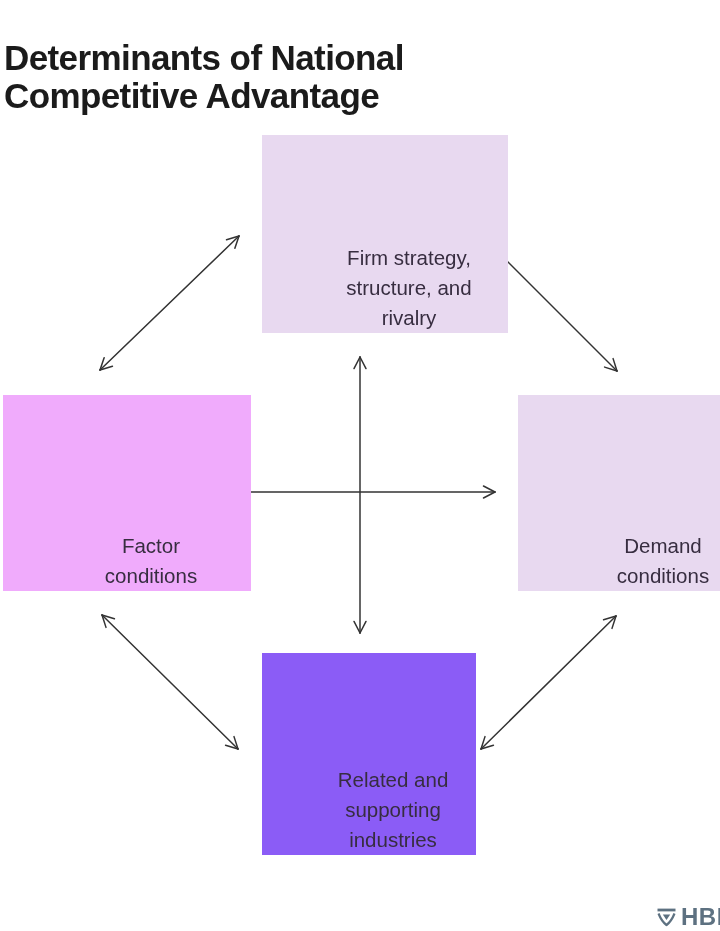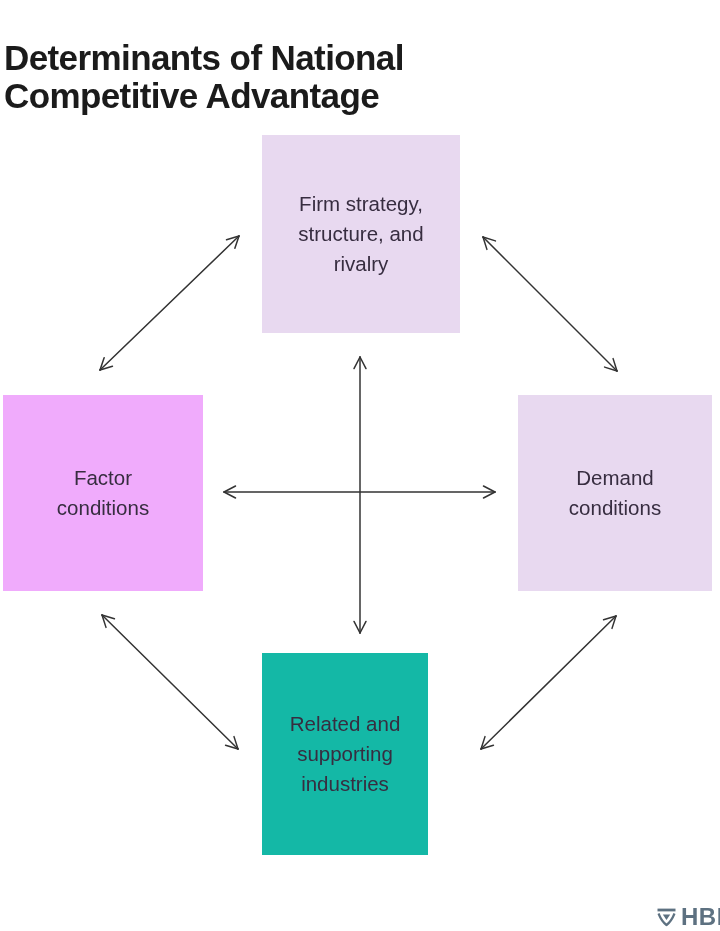--- a/index.html
+++ b/index.html
@@ -26,23 +26,24 @@
     line-height: 38px;
     letter-spacing: -0.6px;
     color: #1b1b1b;
     white-space: pre-line;
     margin-top: 40px;
   }
   .node {
     position: absolute;
     background: #e8d9f0;
     display: flex;
-    align-items: center;
+    align-items: flex-end;
     justify-content: center;
     text-align: center;
+    padding-left: 48px;
   }
   .node-label {
     font-size: 20.5px;
     line-height: 30px;
     color: #372d40;
     white-space: pre-line;
   }
   svg.arrows {
     position: absolute;
     left: 0;
@@ -115,21 +116,21 @@
   <div class="node" style="left: 3px; top: 395px; width: 200px; height: 196px; background: #f0abfc;">
     <span class="node-label">Factor
 conditions</span>
   </div>
 
   <div class="node" style="left: 518px; top: 395px; width: 194px; height: 196px; background: rgb(232, 217, 240);">
     <span class="node-label">Demand
 conditions</span>
   </div>
 
-  <div class="node" style="left: 262px; top: 653px; width: 166px; height: 202px; background: #14b8a6;">
+  <div class="node" style="left: 262px; top: 653px; width: 166px; height: 202px; background: #8b5cf6;">
     <span class="node-label">Related and
 supporting
 industries</span>
   </div>
 
   <div class="hbr-logo">
     <span style="display:inline-flex;">
       <svg width="21" height="21" viewBox="0 0 21 21" fill="none">
         <path d="M1.5 3 H19.5" stroke="currentColor" stroke-width="2.8"></path>
         <path d="M2.5 6.5 C4.5 11.5, 7.5 15.8, 10.5 18 C13.5 15.8, 16.5 11.5, 18.5 6.5" stroke="currentColor" stroke-width="2.2" fill="none"></path>

